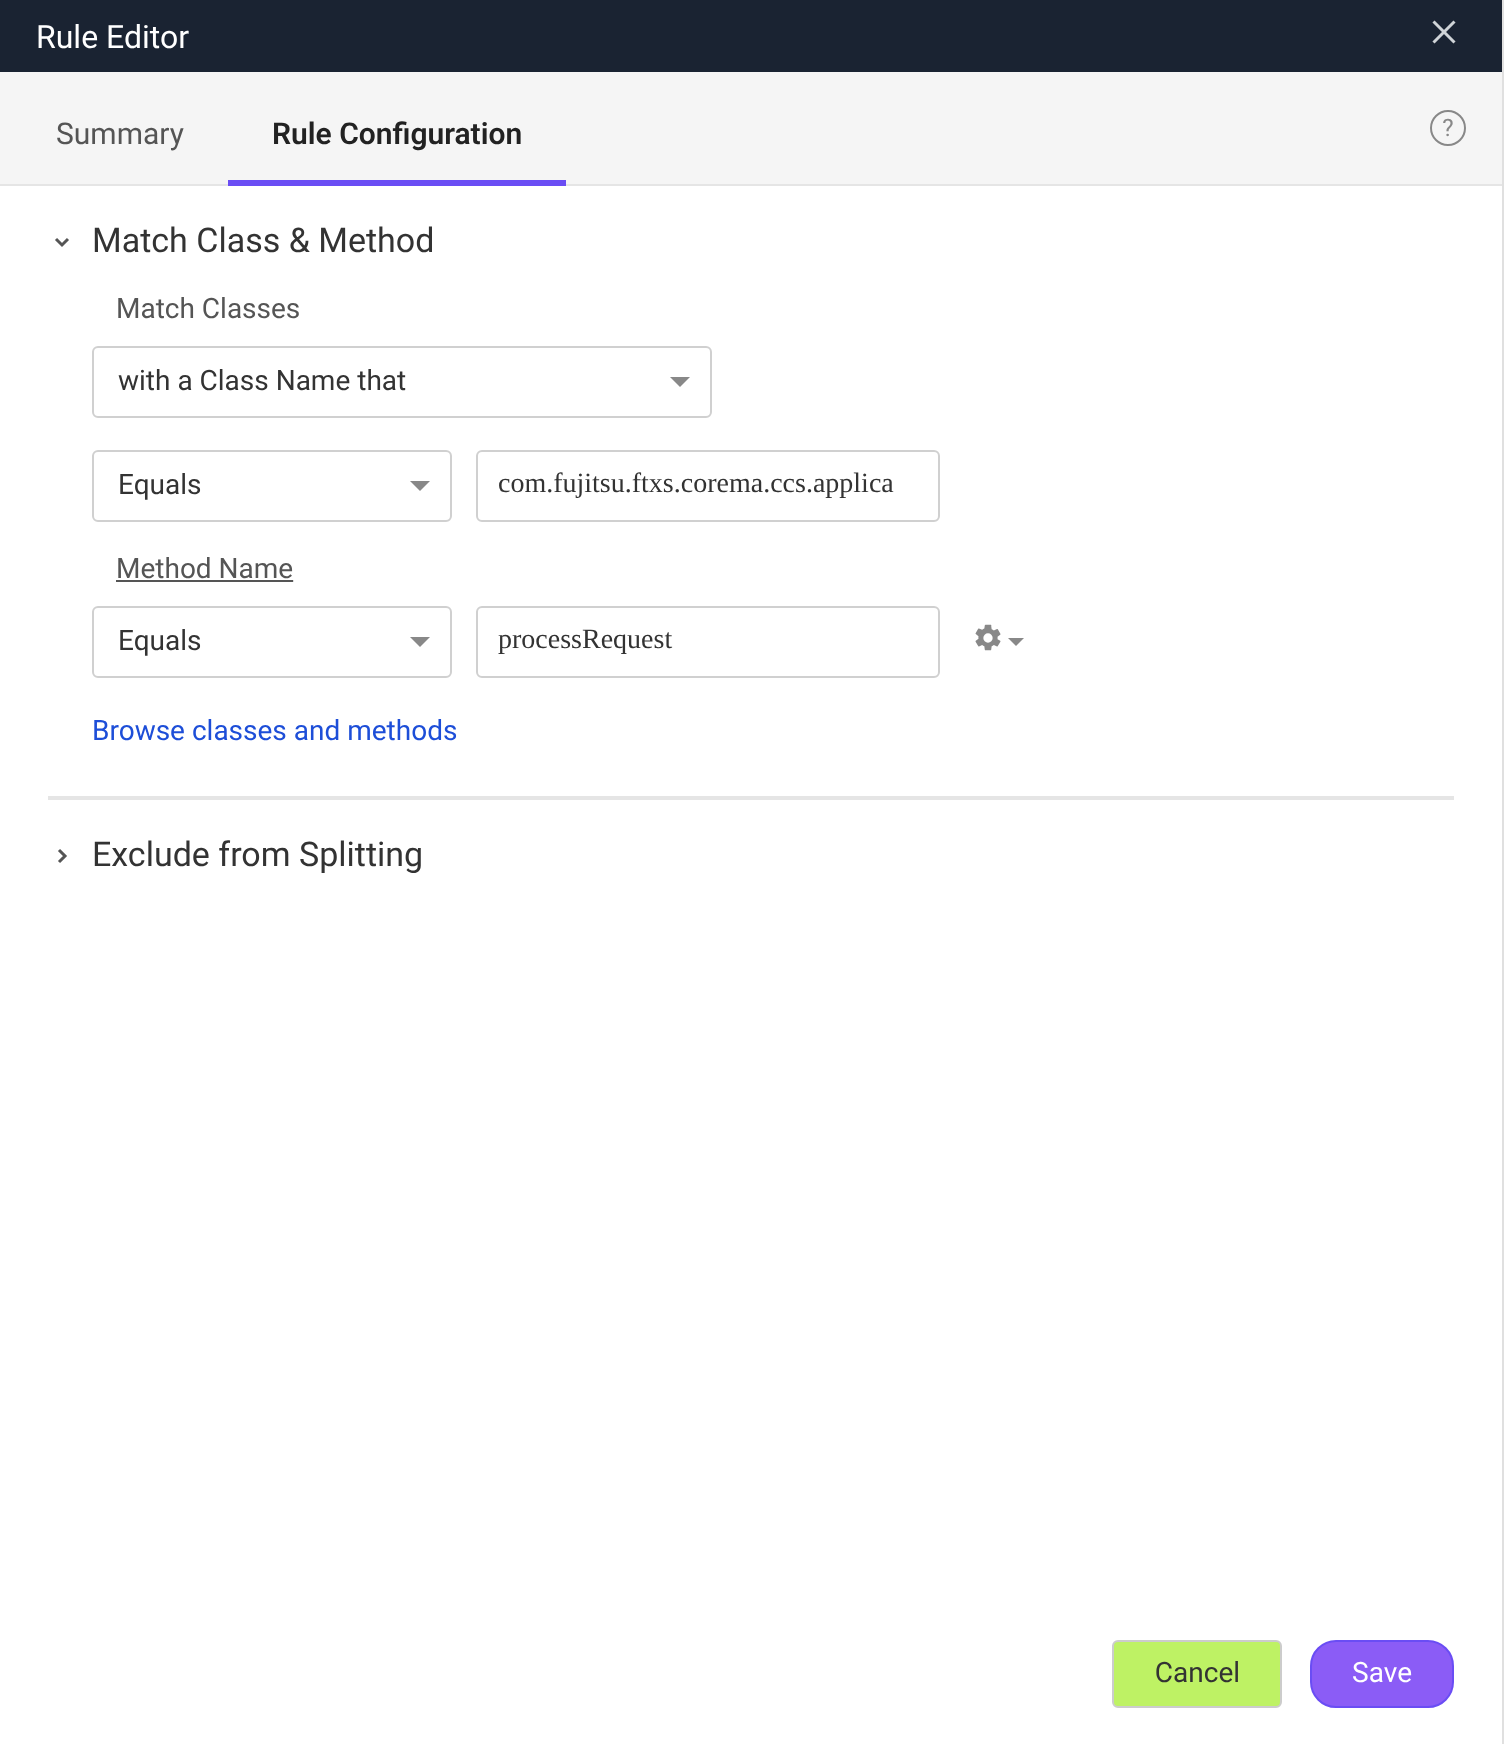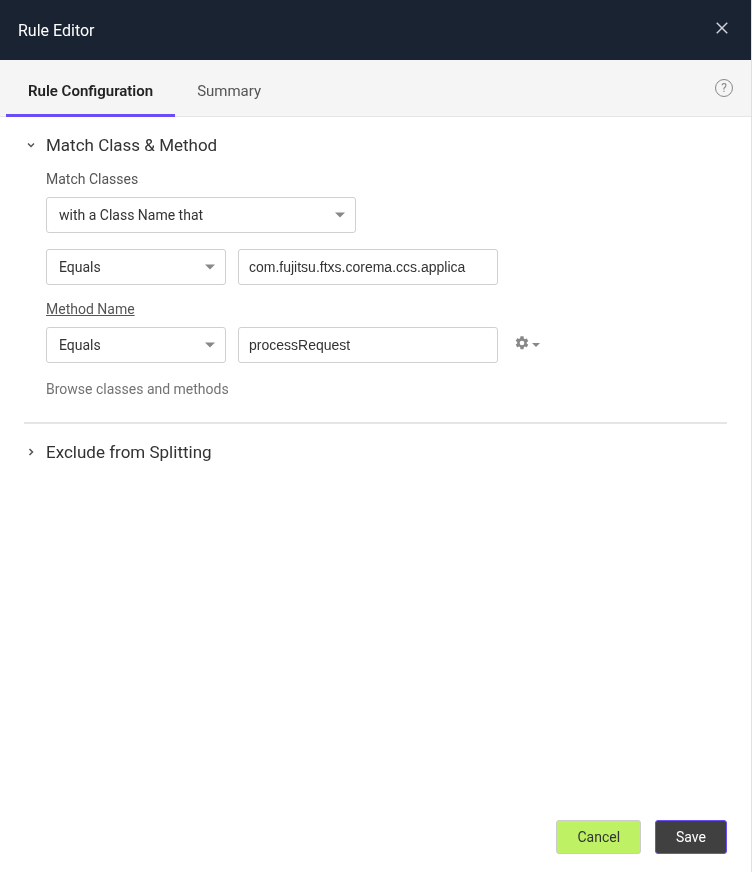--- a/index.html
+++ b/index.html
@@ -19,21 +19,21 @@
     flex-direction: column;
     border-right: 1px solid #e0e0e0;
   }
   .header {
     background: #1a2332;
     color: #fff;
     display: flex;
     align-items: center;
     justify-content: space-between;
     padding: 0 18px;
-    height: 60px;
+    height: 36px;
   }
   .header-title {
     font-size: 16px;
     font-weight: 400;
   }
   .close-btn {
     width: 22px;
     height: 22px;
     cursor: pointer;
     display: flex;
@@ -109,20 +109,21 @@
     color: #333;
   }
   .section-body {
     padding-left: 22px;
   }
   .field-label {
     font-size: 14px;
     color: #555;
     margin-bottom: 10px;
     display: block;
+    margin-left: 12px;
   }
   .row {
     display: flex;
     gap: 12px;
     margin-bottom: 16px;
   }
   .select {
     position: relative;
     background: #fff;
     border: 1px solid #d0d0d0;
@@ -145,35 +146,35 @@
     border-right: 5px solid transparent;
     border-top: 5px solid #888;
   }
   .textinput {
     border: 1px solid #d0d0d0;
     border-radius: 3px;
     height: 36px;
     padding: 0 10px;
     font-size: 14px;
     color: #333;
-    width: 260px;
+    width: 232px;
     background: #fff;
-    font-family: Liberation Sans, sans-serif;
+    font-family: Liberation Serif, serif;
   }
   .gear-btn {
     display: inline-flex; align-items:center; gap:2px;
     color: #888; cursor:pointer;
     padding: 4px;
   }
   .gear-btn svg { width: 16px; height: 16px; }
   .gear-btn .mini-caret {
     width:0;height:0;border-left:4px solid transparent;border-right:4px solid transparent;border-top:4px solid #888;
   }
   .link {
-    color: #737373;
+    color: #1d4ed8;
     font-size: 14px;
     text-decoration: none;
     cursor: pointer;
   }
   .footer {
     border-top: 1px solid #fff;
     padding: 18px 24px;
     display: flex;
     justify-content: flex-end;
     gap: 14px;
@@ -183,23 +184,24 @@
     padding: 0 20px;
     border-radius: 3px;
     font-size: 14px;
     cursor: pointer;
     border: 1px solid #ccc;
     background: #fff;
     color: #333;
     font-family: inherit;
   }
   .btn.primary {
-    background: #404040;
+    background: #8b5cf6;
     border-color: #6a4df4;
     color: #fff;
+    border-radius: 13px;
   }
   .btn.outline {
     background: #bef264;
     border: 1px solid #ccc;
     color: #333;
   }
   .hr { border: none; border-top: 1px solid #e5e5e5; margin: 0 24px; }
 </style>
 </head>
 <body>
@@ -212,22 +214,22 @@
       <span>
         <svg viewBox="0 0 24 24" fill="none" stroke="currentColor" stroke-width="2">
             <line x1="5" y1="5" x2="19" y2="19"></line>
             <line x1="19" y1="5" x2="5" y2="19"></line>
           </svg>
       </span>
     </div>
   </div>
 
   <div class="tabbar">
+    <div class="tab">Summary</div>
     <div class="tab active">Rule Configuration</div>
-    <div class="tab">Summary</div>
     <div class="help-icon">
       <span>?</span>
     </div>
   </div>
 
   <div class="content">
 
     <div class="section">
       <div class="section-header">
         <span class="chevron">

